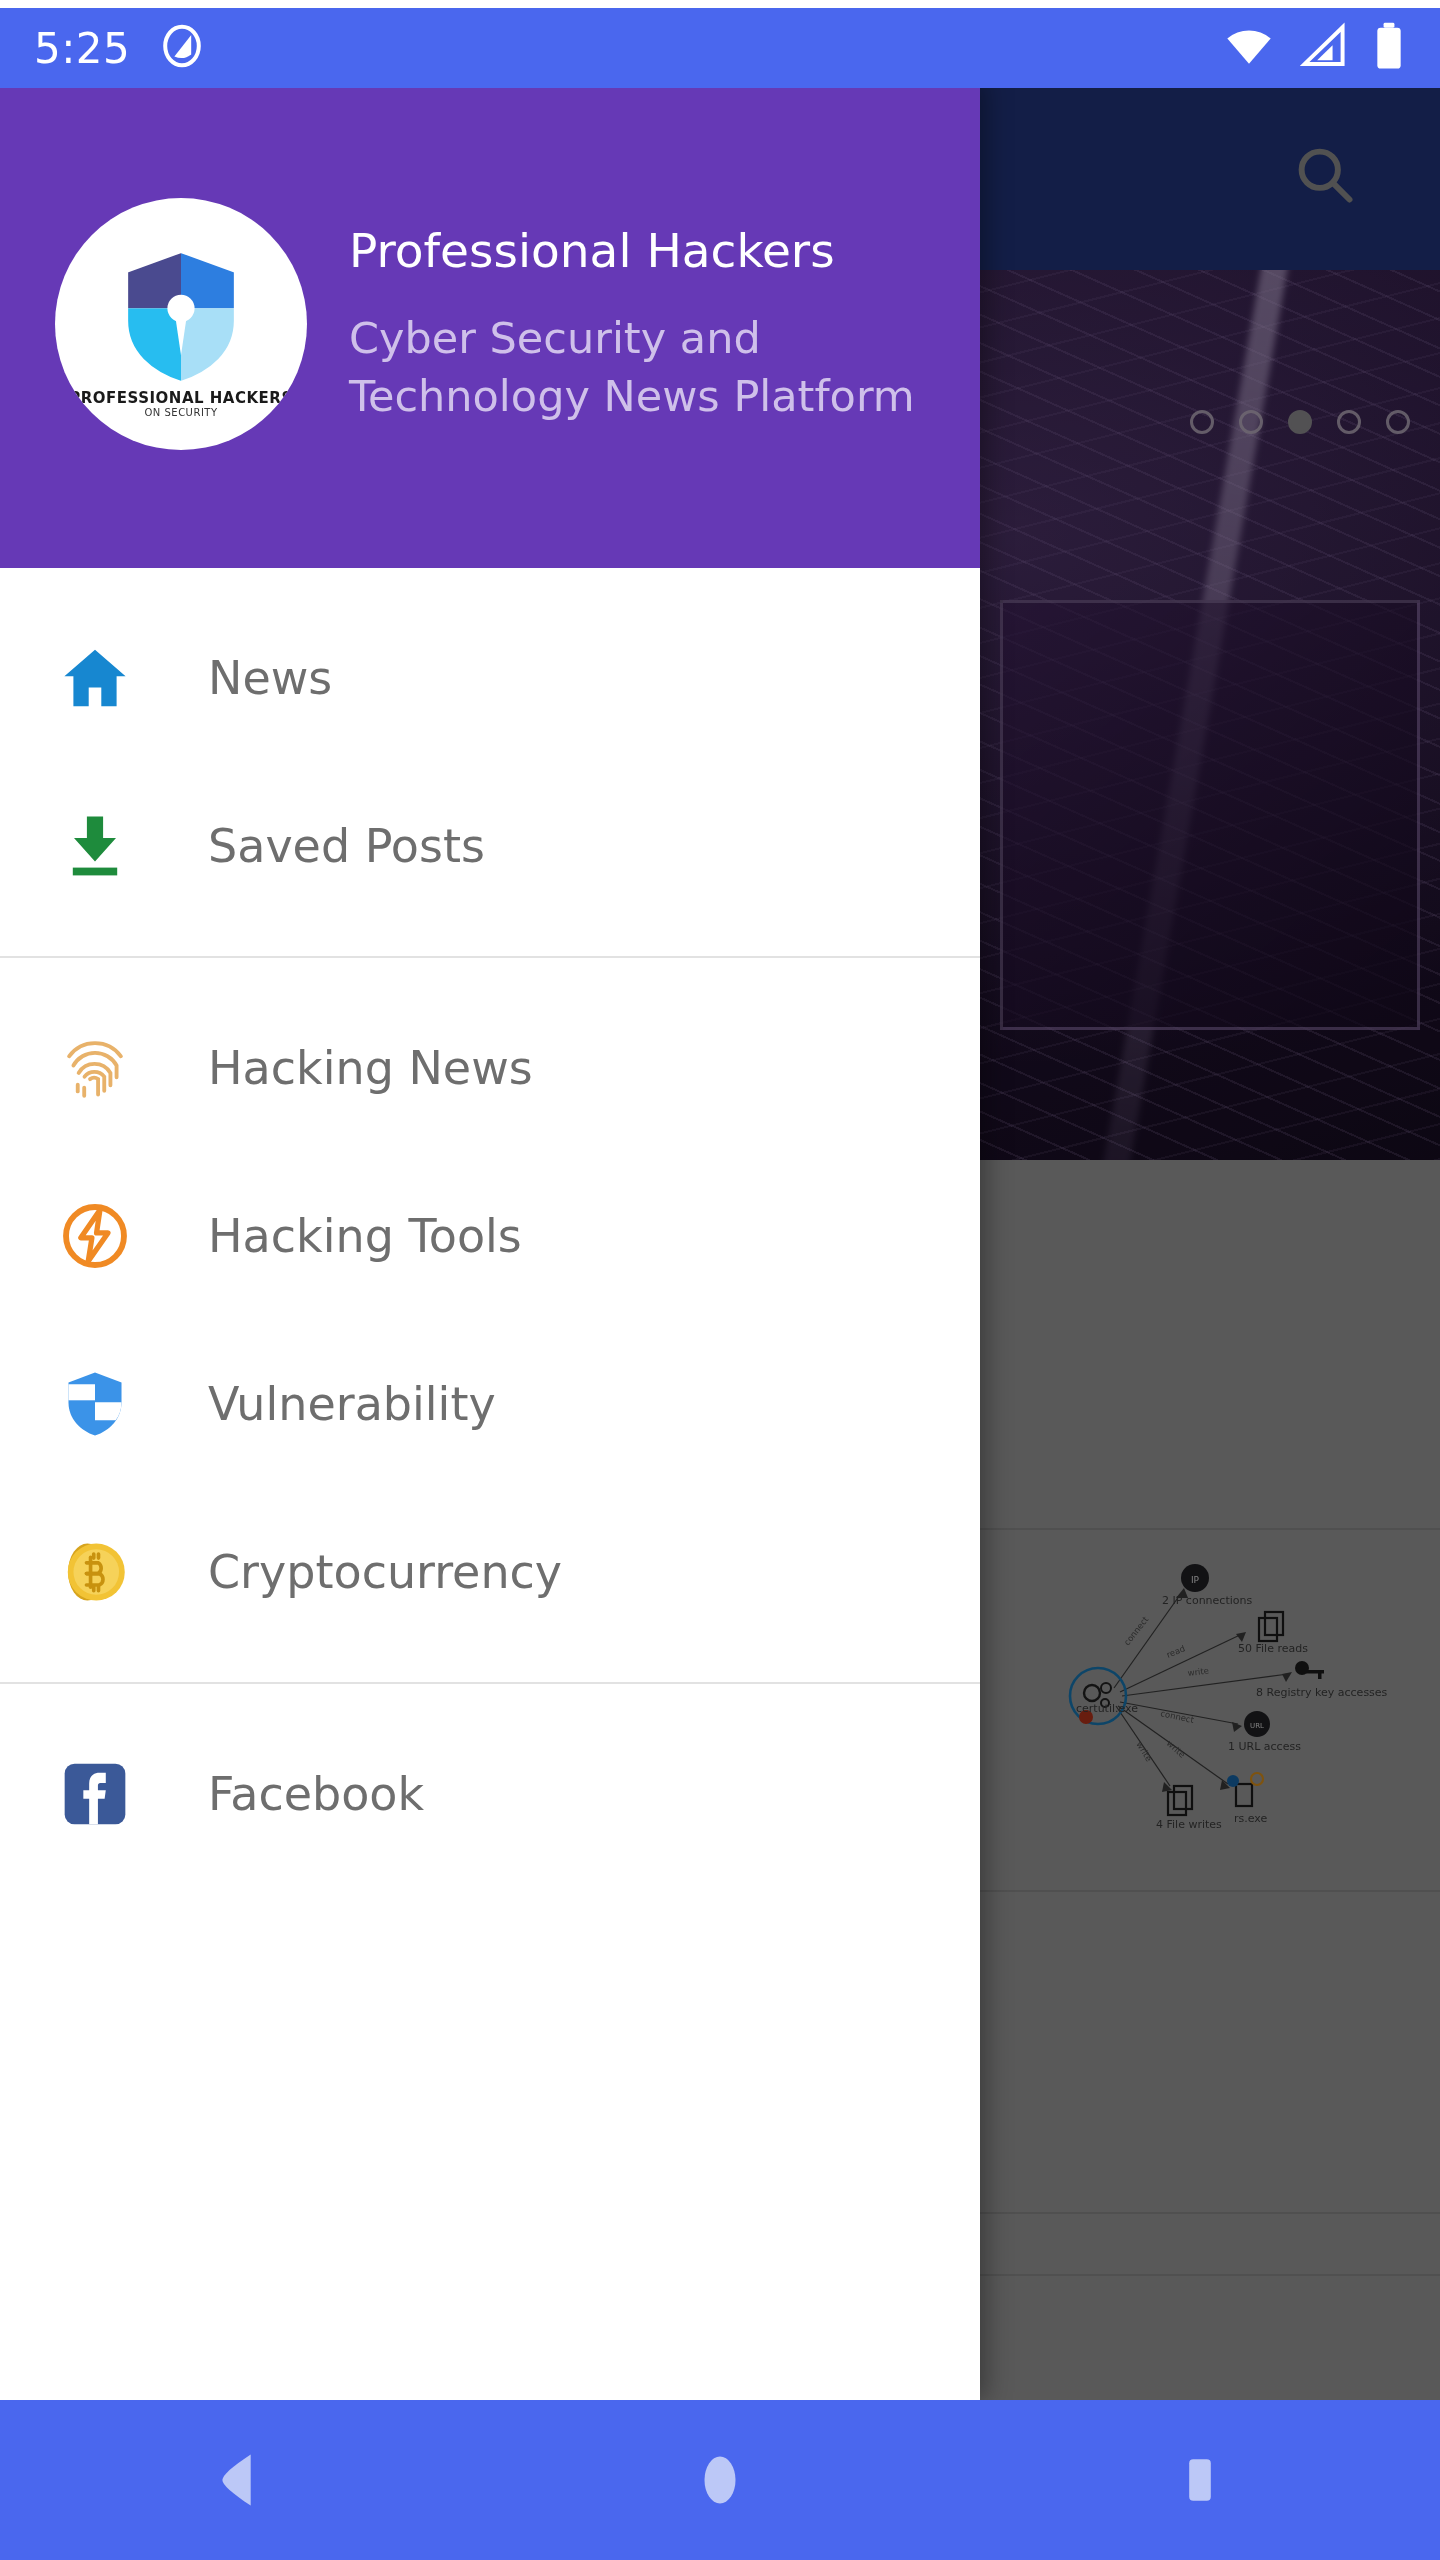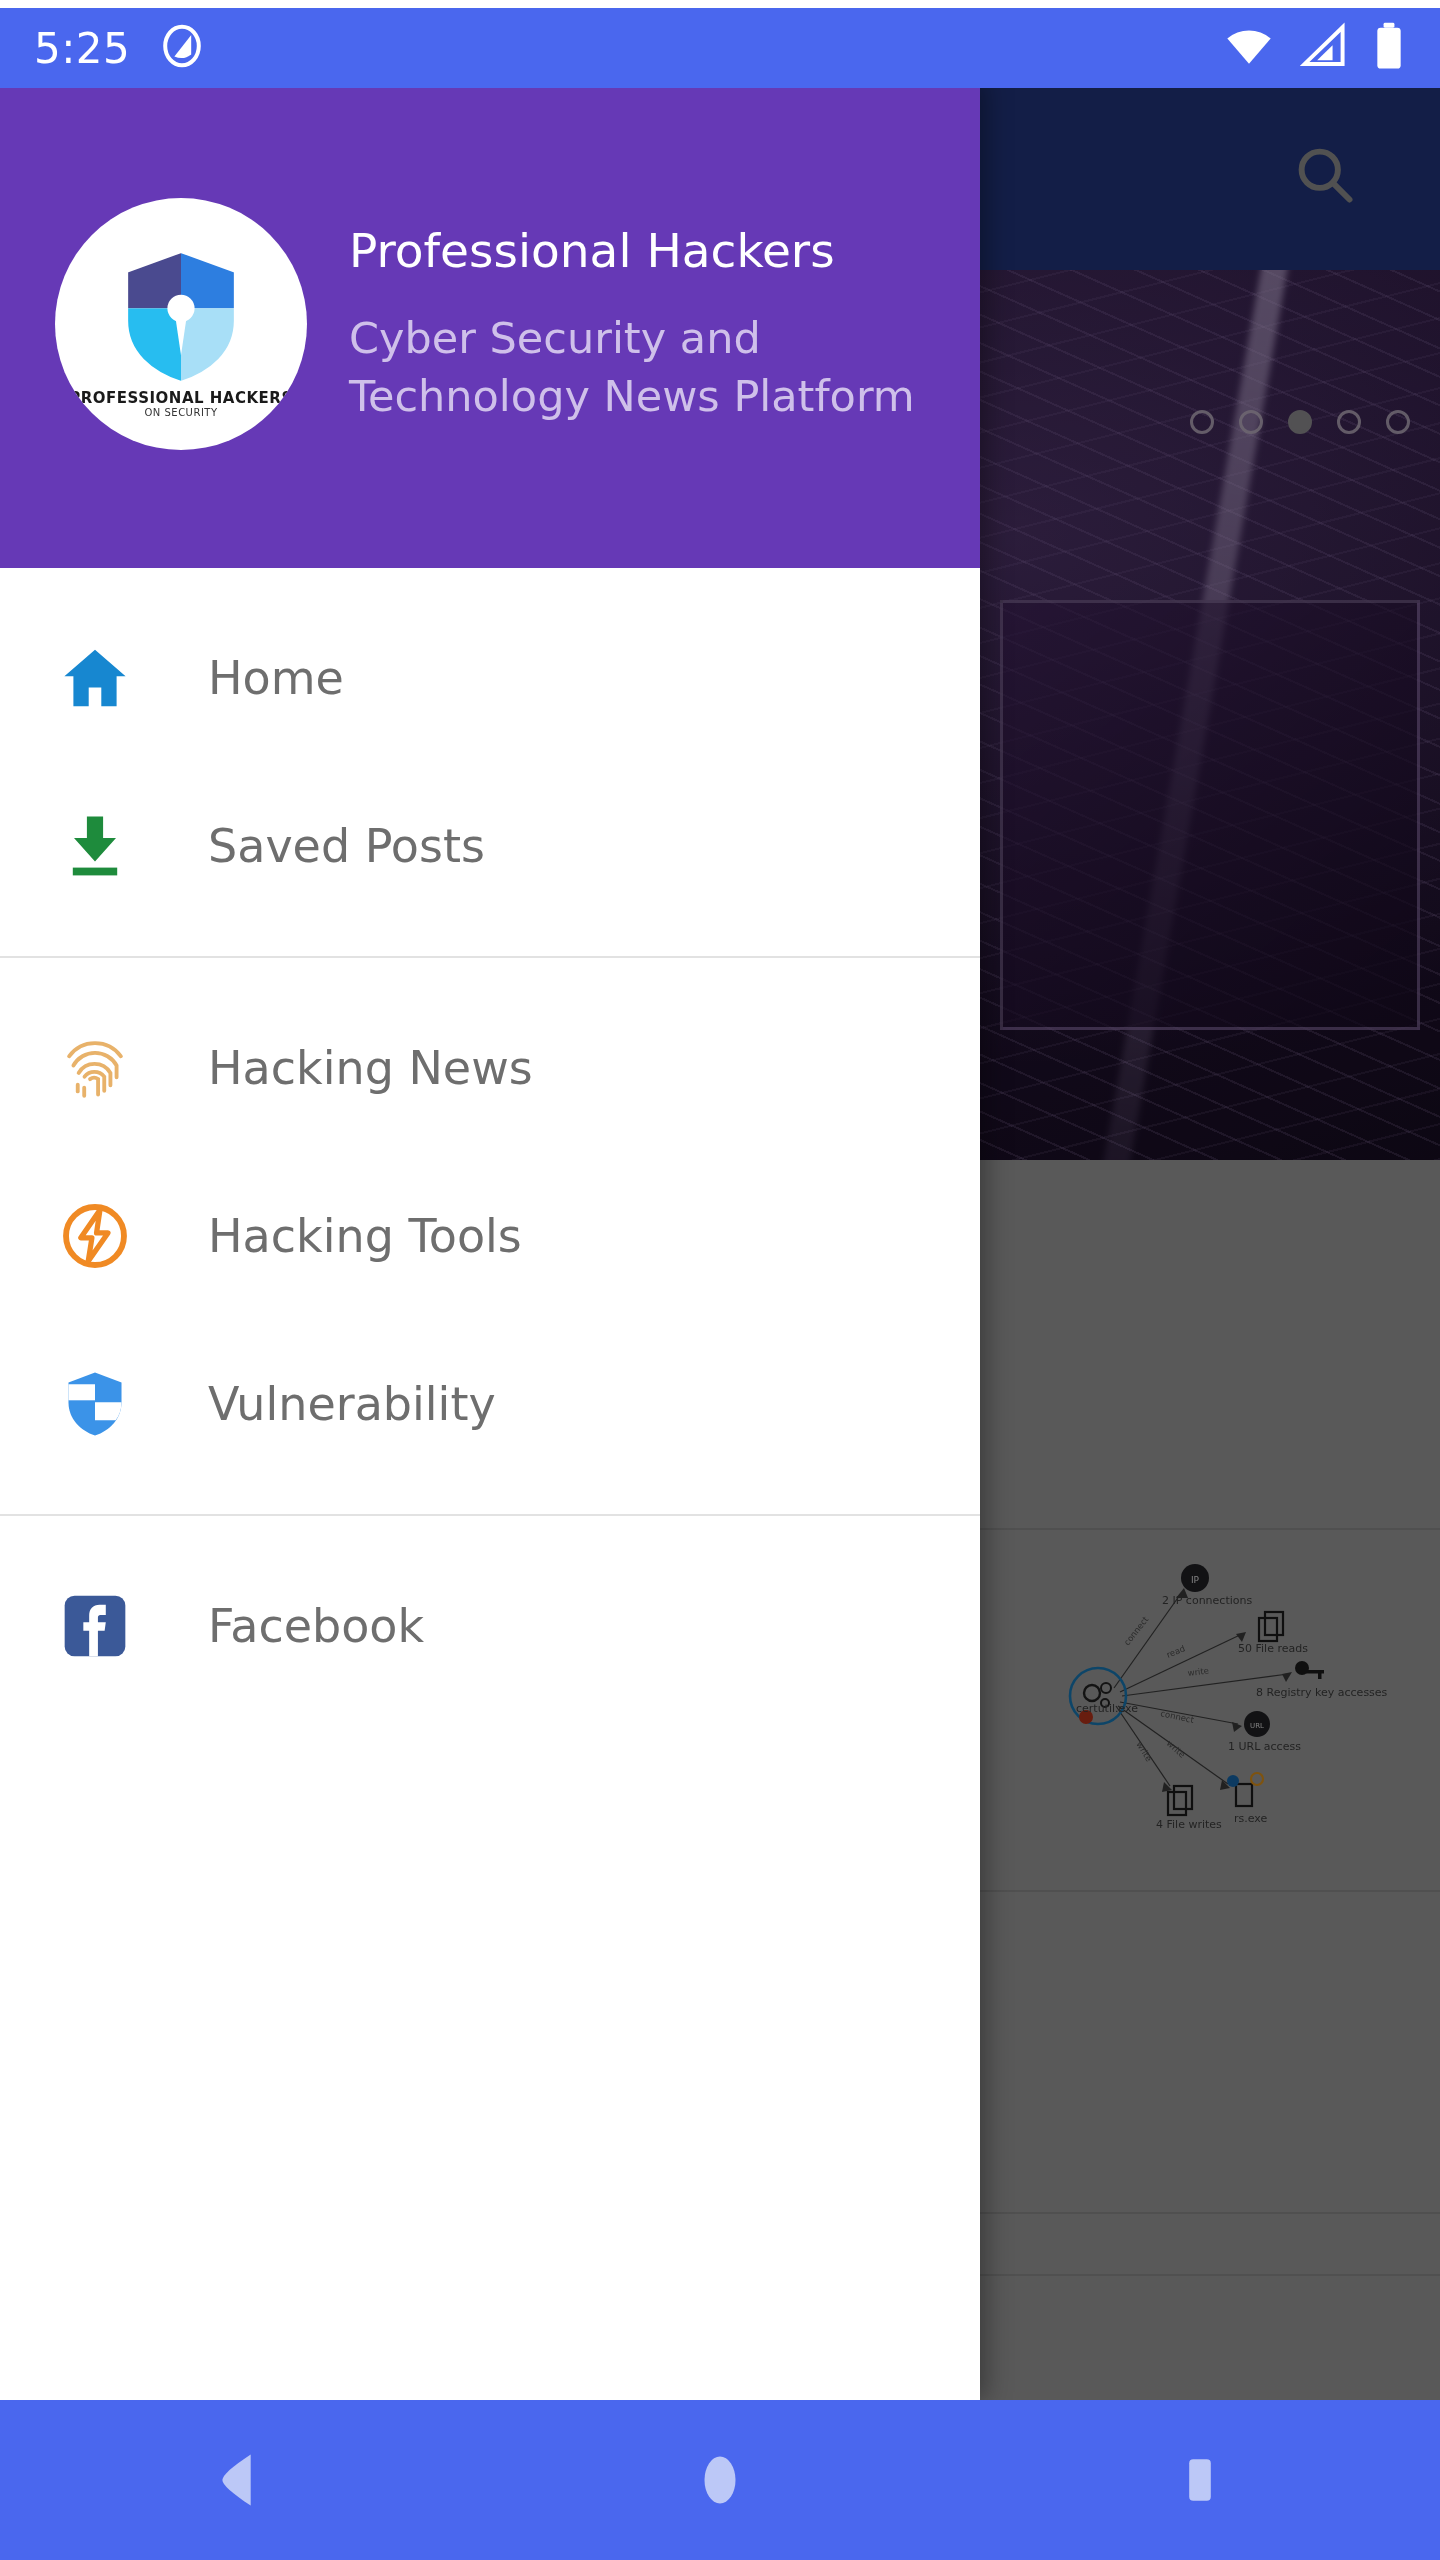--- a/index.html
+++ b/index.html
@@ -289,21 +289,21 @@
     </div>
 
     <div class="menu-group">
 
       <div class="menu-item">
         <span class="menu-icon">
           <svg width="72" height="72" viewBox="0 0 24 24" fill="#1787D0">
             <path d="M12 2.6 L1.8 11.4 h3 V21.4 h5.1 v-6.2 h4.2 v6.2 h5.1 V11.4 h3 Z"></path>
           </svg>
         </span>
-        <span class="menu-label">Home</span>
+        <span class="menu-label">News</span>
       </div>
 
       <div class="menu-item">
         <span class="menu-icon">
           <svg width="72" height="72" viewBox="0 0 24 24" fill="#1E8B3C">
             <path d="M9.3 2.2 h5.4 v7.1 h4.3 L12 17.2 L5 9.3 h4.3 Z"></path>
             <rect x="4.6" y="19.2" width="14.8" height="2.6"></rect>
           </svg>
         </span>
         <span class="menu-label">Saved Posts</span>
@@ -345,20 +345,36 @@
           <svg width="74" height="74" viewBox="0 0 24 24">
             <path d="M12 1.8 L20.6 5 v6.4 c0 5.4 -3.8 9.2 -8.6 10.8 C7.2 20.6 3.4 16.8 3.4 11.4 V5 Z" fill="#3B93E8"></path>
             <rect x="3.4" y="5.6" width="8.6" height="5.2" fill="#ffffff"></rect>
             <path d="M12 11.4 h8.6 c0 2.3 -0.7 4.3 -1.9 5.9 H12 Z" fill="#ffffff"></path>
           </svg>
         </span>
         <span class="menu-label">Vulnerability</span>
       </div>
 
 
+      <div class="menu-item">
+        <span class="menu-icon">
+          <svg width="76" height="76" viewBox="0 0 24 24">
+            <ellipse cx="9.6" cy="12" rx="6.1" ry="9" fill="#d7a41d"></ellipse>
+            <circle cx="12.4" cy="12" r="9" fill="#F2C335"></circle>
+            <circle cx="12.4" cy="12" r="7.2" fill="#f6d259"></circle>
+            <g fill="none" stroke="#c8920f" stroke-width="1.15" stroke-linecap="round">
+              <path d="M10.6 7.4 v9.4"></path>
+              <path d="M9.3 9.1 h3.7 a2 2 0 0 1 0 3.4 h-3.7"></path>
+              <path d="M9.3 12.5 h4.1 a2 2 0 0 1 0 3.6 h-4.1"></path>
+              <path d="M11.6 6.3 v1.3 M13.1 6.3 v1.3 M11.6 16.6 v1.3 M13.1 16.6 v1.3"></path>
+            </g>
+          </svg>
+        </span>
+        <span class="menu-label">Cryptocurrency</span>
+      </div>
 
     </div>
 
     <div class="menu-divider"></div>
 
     <div class="menu-group">
 
       <div class="menu-item">
         <span class="menu-icon">
           <svg width="70" height="70" viewBox="0 0 24 24">

